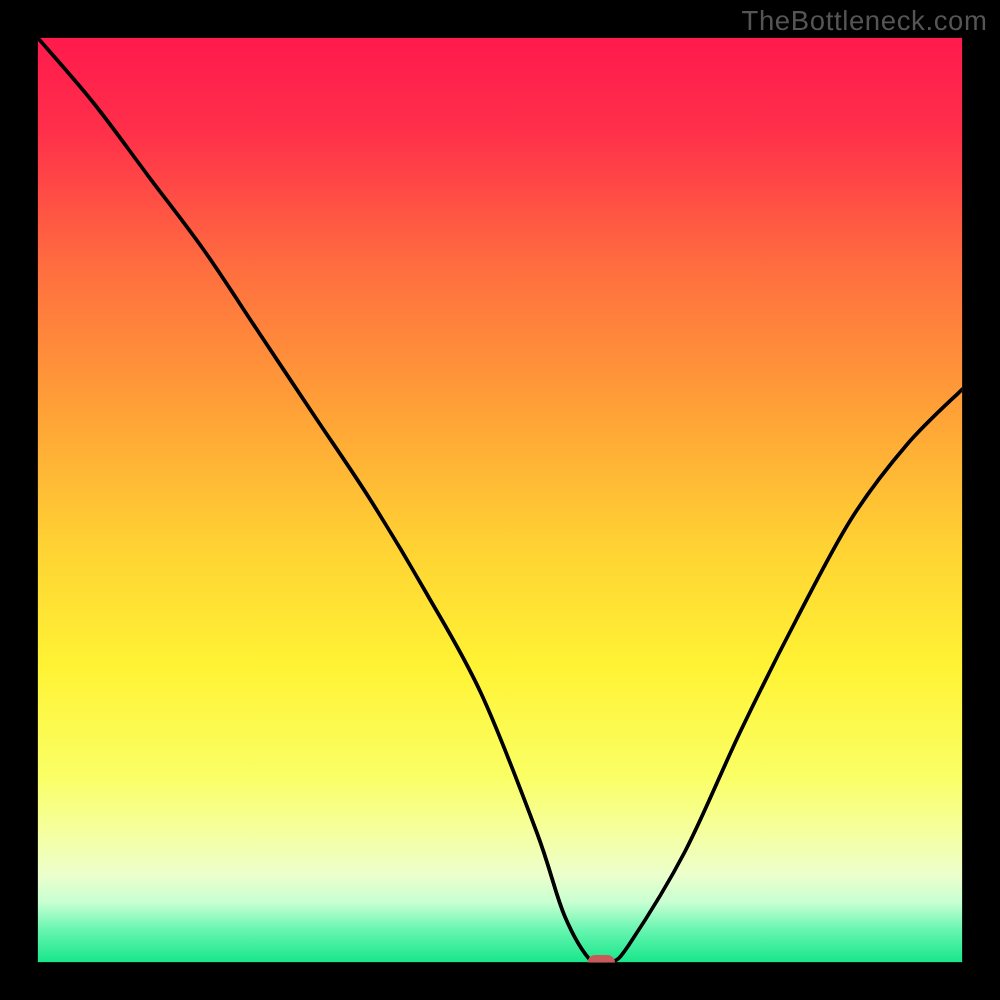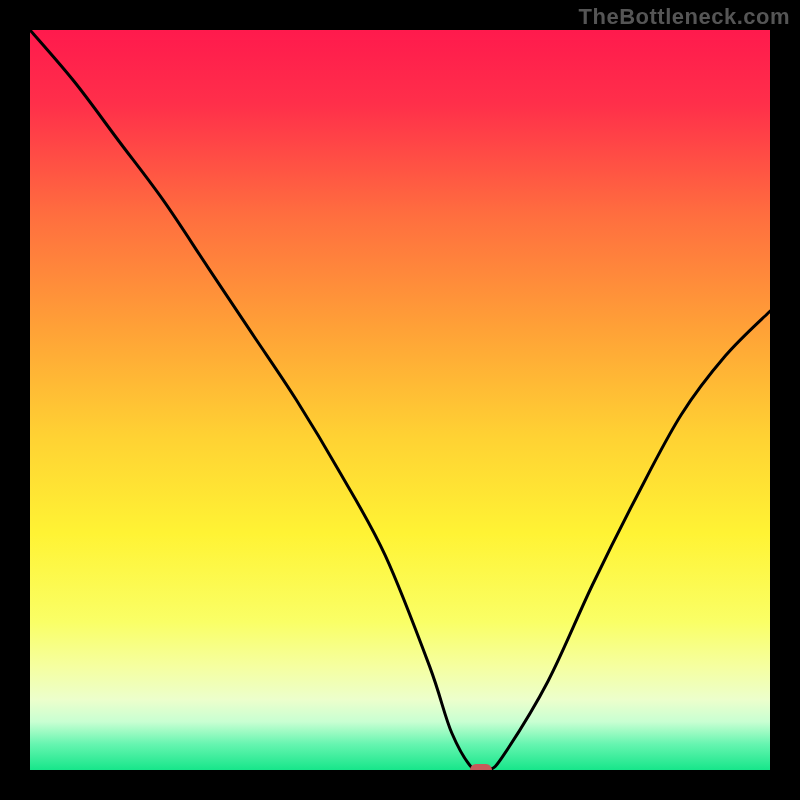--- a/index.html
+++ b/index.html
@@ -16,21 +16,21 @@
     width: 800px;
     height: 800px;
     background: #000;
   }
   .watermark {
     position: absolute;
     top: 4px;
     right: 10px;
     color: #555;
     font-size: 22px;
-    font-weight: bold;
+    font-weight: normal;
     letter-spacing: 0.5px;
     z-index: 30;
     user-select: none;
   }
   
   .plot {
     position: absolute;
     left: 30px;
     right: 30px;
     top: 30px;

